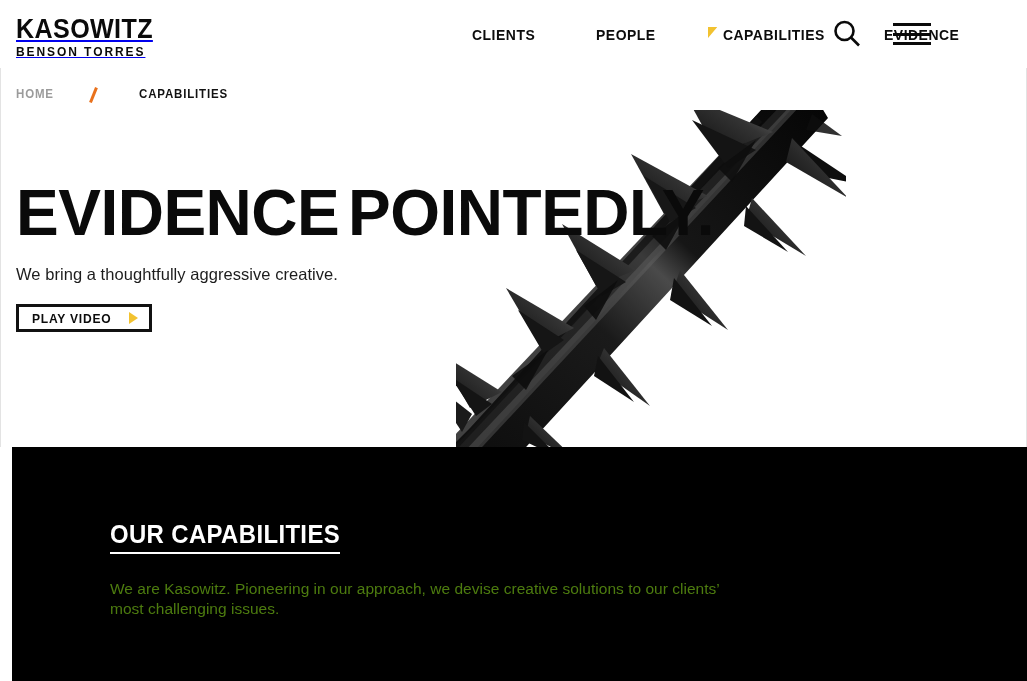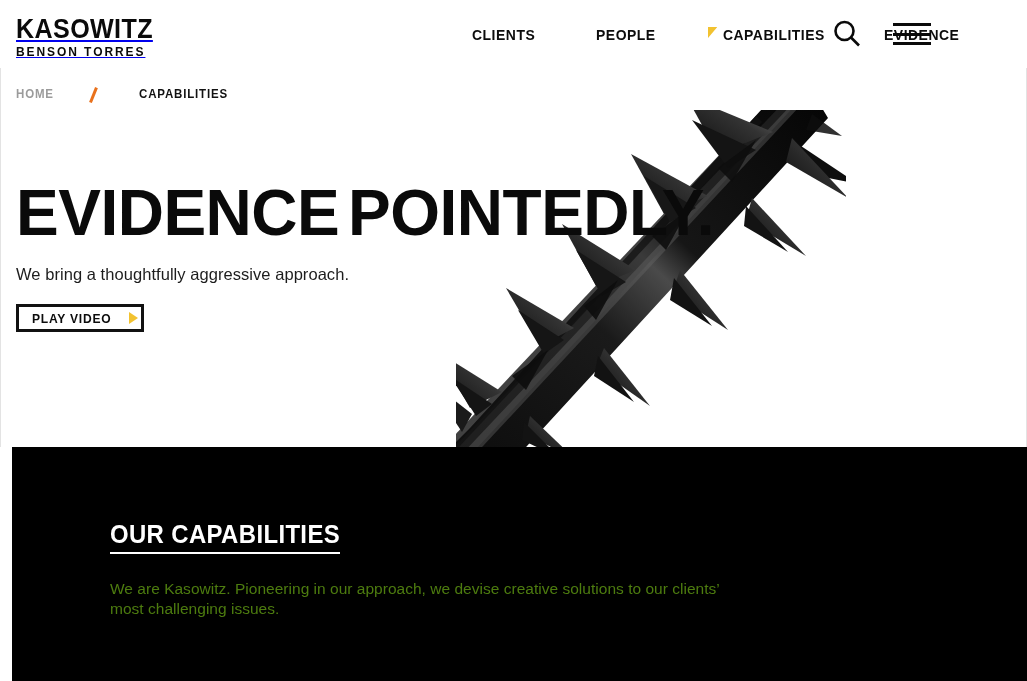--- a/index.html
+++ b/index.html
@@ -174,21 +174,21 @@
     font-weight:400;
     font-size:16.5px;
     line-height:22px;
     color:#1d1d1d;
     letter-spacing:0.05px;
   }
   .play-btn{
     margin-top:19px;
     display:inline-flex; align-items:center;
     height:28px;
-    padding:0 3px 0 13px;
+    padding:0 11px 0 13px;
     border:3px solid #111111;
     background:#ffffff;
     cursor:pointer;
   }
   .play-btn-label{
     font-family:"Liberation Sans", sans-serif;
     font-weight:700;
     font-size:13px;
     letter-spacing:0.8px;
     color:#0c0c0c;
@@ -348,21 +348,21 @@
       <path d="M 56 266 L 92 240 L 70 280 Z" fill="#0d0d0d" opacity="0.9"></path>
       <path d="M 356 4 L 386 26 L 350 20 Z" fill="#0d0d0d" opacity="0.85"></path>
     </svg>
   </div>
 
   <div class="hero-copy">
     <h1>
       <span class="hero-title">EVIDENCE</span>
       <span class="hero-title">POINTEDLY.</span>
     </h1>
-    <p class="hero-sub">We bring a thoughtfully aggressive approach.</p>
+    <p class="hero-sub">We bring a thoughtfully aggressive creative.</p>
     <button class="play-btn">
       <span class="play-btn-label">PLAY VIDEO</span>
       <span class="play-tri"></span>
     </button>
   </div>
 </section>
 
 <section class="dark-section">
   <div class="dark-inner">
     <h2 class="section-heading">OUR CAPABILITIES</h2>

